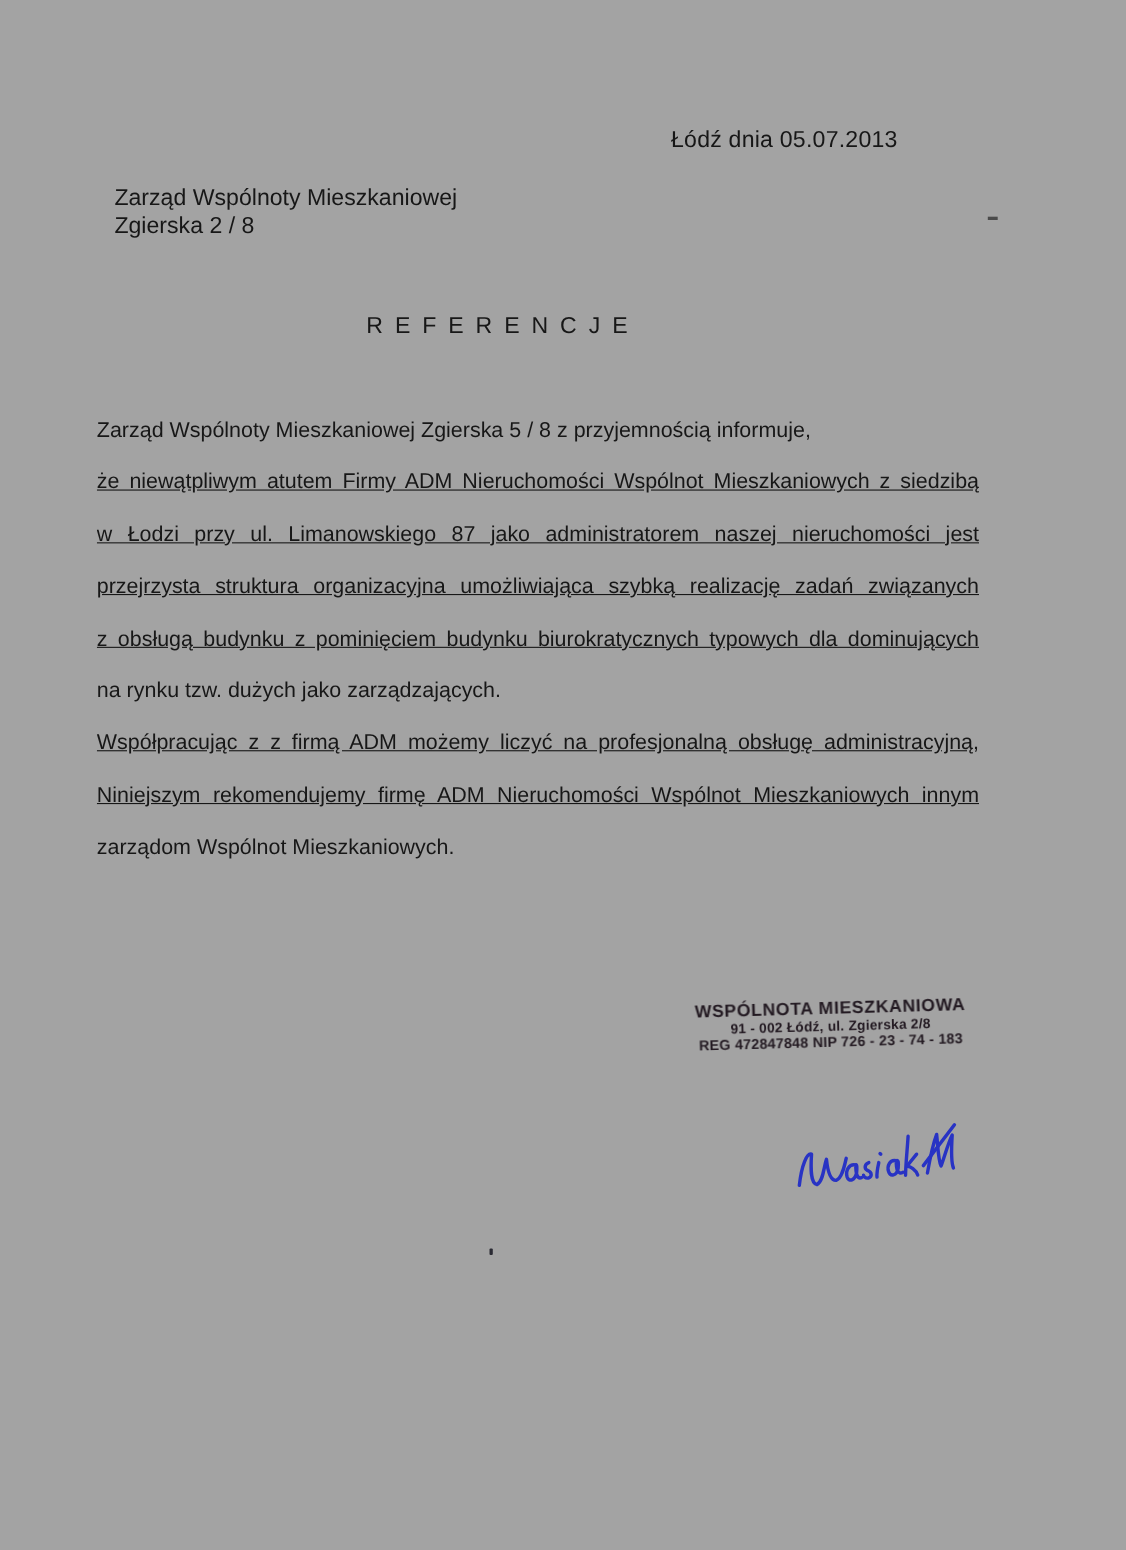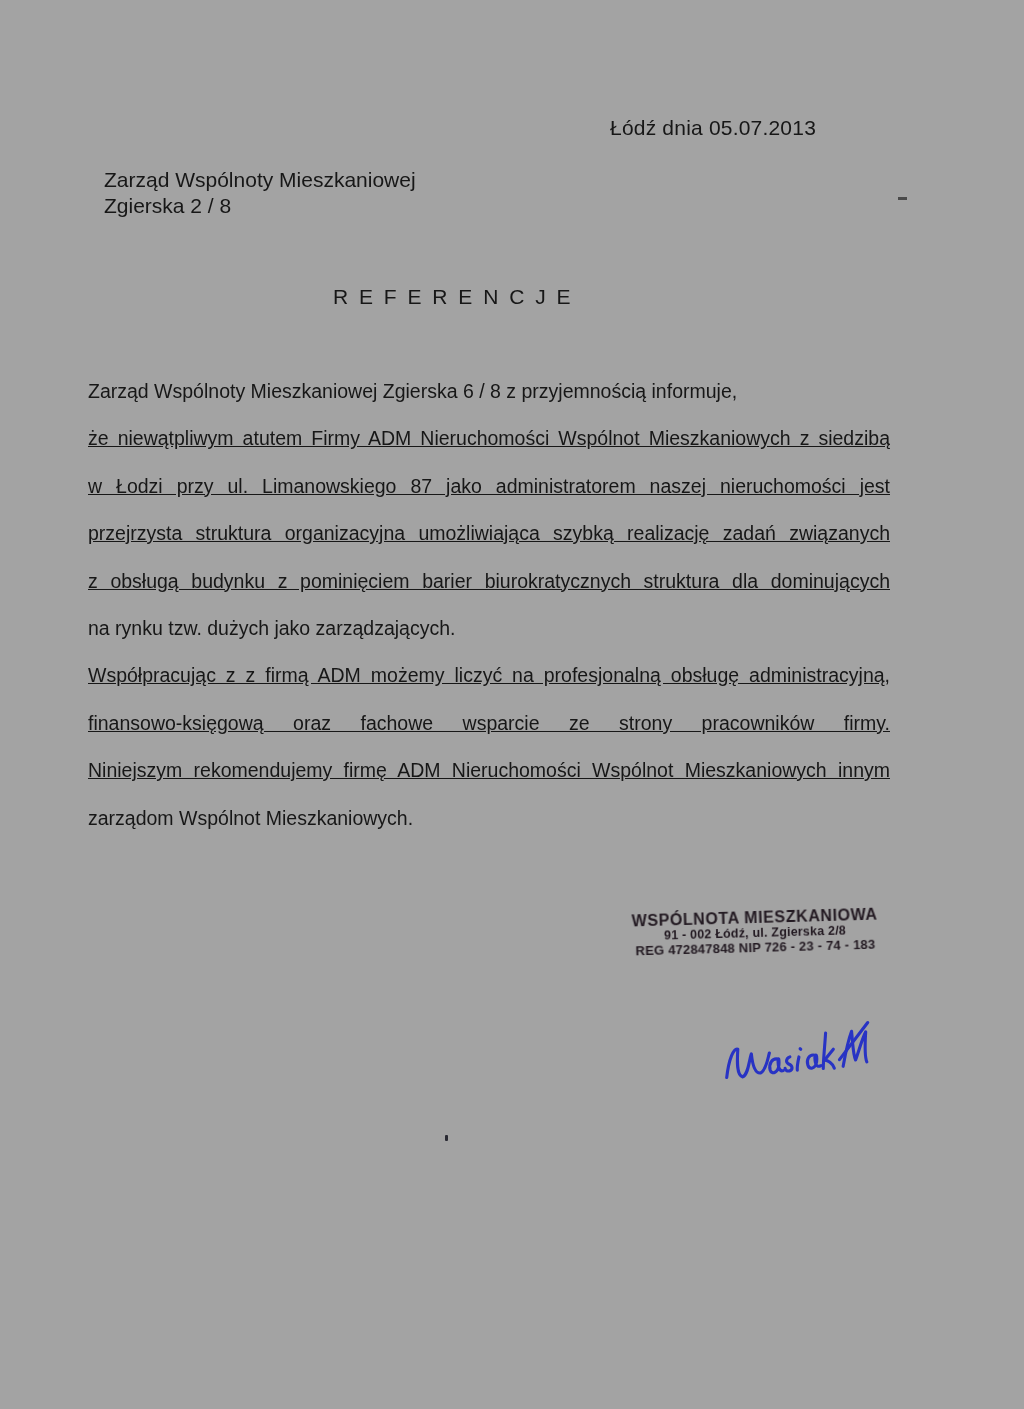--- a/index.html
+++ b/index.html
@@ -69,28 +69,27 @@
   <div class="sender-block">
     <div>Zarząd Wspólnoty Mieszkaniowej</div>
     <div>Zgierska 2 / 8</div>
   </div>
 
   <div class="margin-dash"></div>
 
   <div class="doc-title">R E F E R E N C J E</div>
 
   <div class="body-block">
-    <div class="body-line">Zarząd Wspólnoty Mieszkaniowej Zgierska 6 / 8 z przyjemnością informuje,</div>
+    <div class="body-line">Zarząd Wspólnoty Mieszkaniowej Zgierska 5 / 8 z przyjemnością informuje,</div>
     <div class="body-line j">że niewątpliwym atutem Firmy ADM Nieruchomości Wspólnot Mieszkaniowych z siedzibą</div>
     <div class="body-line j">w Łodzi przy ul. Limanowskiego 87 jako administratorem naszej nieruchomości jest</div>
     <div class="body-line j">przejrzysta struktura organizacyjna umożliwiająca szybką realizację zadań związanych</div>
-    <div class="body-line j">z obsługą budynku z pominięciem barier biurokratycznych struktura dla dominujących</div>
+    <div class="body-line j">z obsługą budynku z pominięciem budynku biurokratycznych typowych dla dominujących</div>
     <div class="body-line">na rynku tzw. dużych jako zarządzających.</div>
     <div class="body-line j">Współpracując z z firmą ADM możemy liczyć na profesjonalną obsługę administracyjną,</div>
-    <div class="body-line j">finansowo-księgową oraz fachowe wsparcie ze strony pracowników firmy.</div>
     <div class="body-line j">Niniejszym rekomendujemy firmę ADM Nieruchomości Wspólnot Mieszkaniowych innym</div>
     <div class="body-line">zarządom Wspólnot Mieszkaniowych.</div>
   </div>
 
   <div class="stamp">
     <div class="stamp-line1">WSPÓLNOTA MIESZKANIOWA</div>
     <div class="stamp-line2">91 - 002 Łódź, ul. Zgierska 2/8</div>
     <div class="stamp-line3">REG 472847848 NIP 726 - 23 - 74 - 183</div>
   </div>
 

